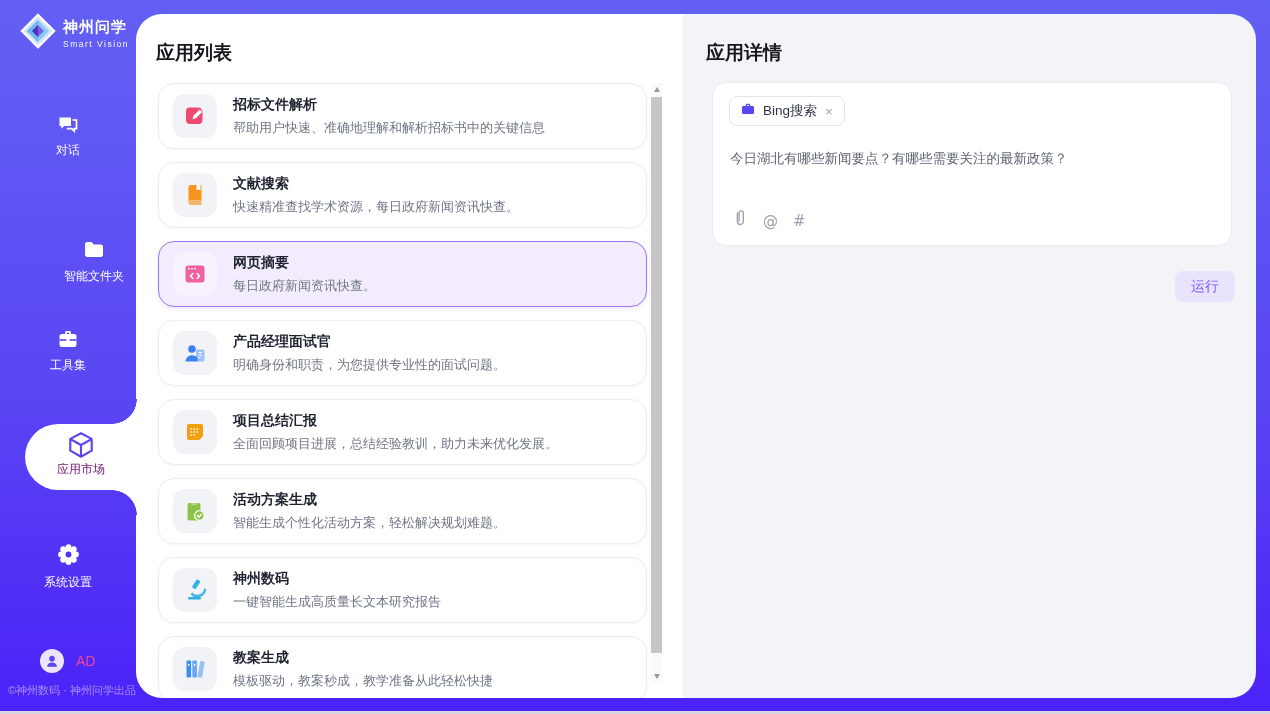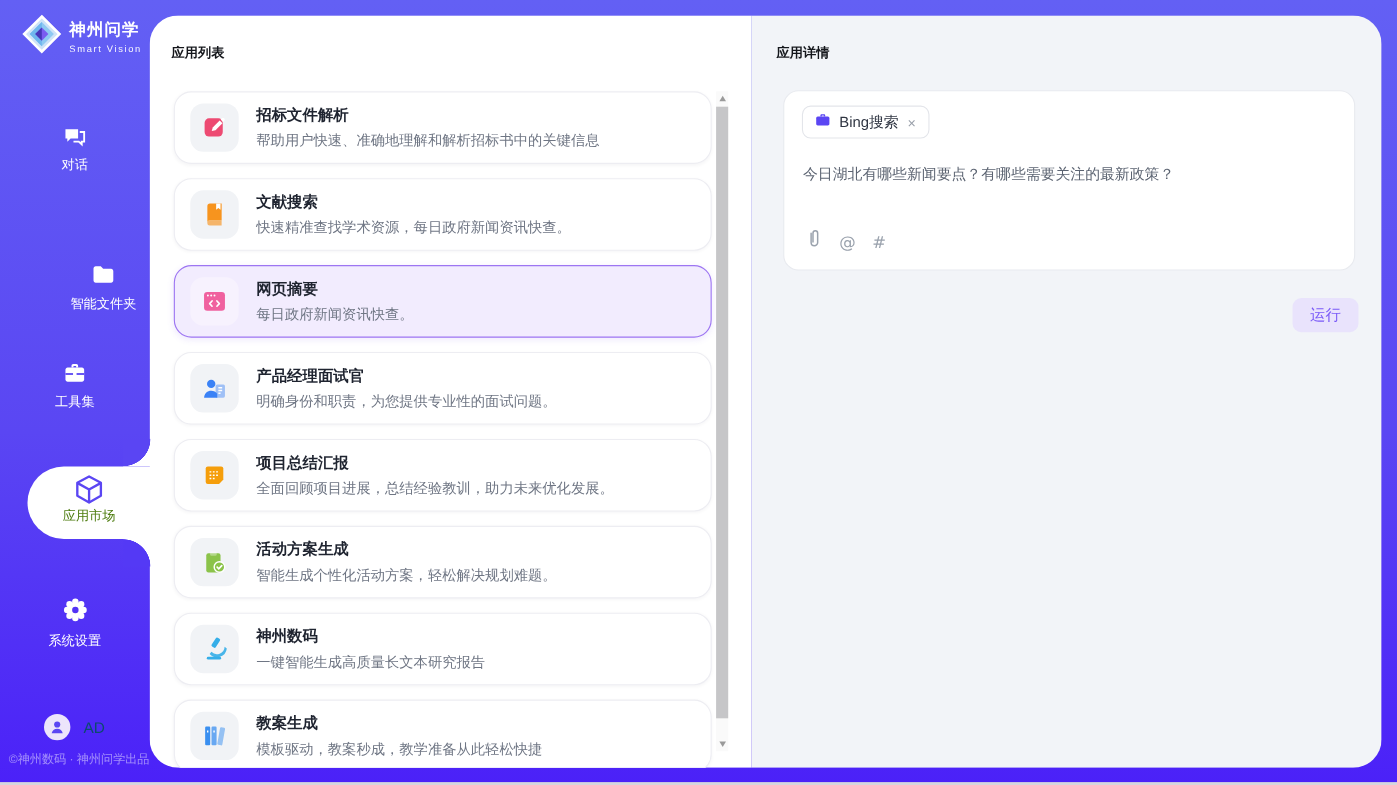--- a/index.html
+++ b/index.html
@@ -18,36 +18,36 @@
   .logo-sub { font-size:8.5px; letter-spacing:1.5px; margin-top:2px; opacity:.95; }
   .nav-item { position:absolute; left:0; width:136px; text-align:center; cursor:pointer; }
   .nav-item svg { display:block; margin:0 auto; }
   .nav-label { display:block; margin-top:6px; font-size:12px; color:#fff; }
   .nav-label.u { text-underline-offset:2px; }
   .nav-0 { top:112px; } .nav-1 { top:238px;margin-left:26px; } .nav-2 { top:327px; } .nav-4 { top:541px; }
 
   .tab-bubble { position:absolute; left:25px; top:424px; width:112px; height:66px;
     background:#fff; border-radius:33px 0 0 33px; text-align:center; padding-top:6px; cursor:pointer; }
   .tab-bubble svg { display:block; margin:0 auto; }
-  .tab-bubble .nav-label { color:#4d7c0f; margin-top:1px; }
+  .tab-bubble .nav-label { color:#701a75; margin-top:1px; }
   .fillet { position:absolute; left:112px; width:25px; height:25px; z-index:2; }
   .fillet.top { top:399px; background:radial-gradient(circle at 0 0, #5a45f3 24.5px, #fff 25px); }
   .fillet.bottom { top:490px; background:radial-gradient(circle at 0 100%, #5439f5 24.5px, #fff 25px); }
 
   .user-row { position:absolute; left:40px; top:649px; display:flex; align-items:center; gap:12px; }
   .avatar { width:24px; height:24px; border-radius:50%; background:#ece5fb; display:flex; align-items:center; justify-content:center; }
-  .user-name { font-size:14px; color:#0c4a6e; }
+  .user-name { font-size:14px; color:#ec4899; }
   .copyright { position:absolute; left:8px; top:683px; font-size:11px; color:rgba(255,255,255,.48); white-space:nowrap; }
 
   
   .content { position:absolute; left:136px; top:14px; width:1120px; height:684px;
     border-radius:26px; overflow:hidden; display:flex; }
   .list-panel { position:relative; width:547px; height:100%; background:#fff; }
   .detail-panel { position:relative; flex:1; height:100%; background:#f2f4f8; }
-  .panel-title { position:absolute; top:26px; font-size:12px; font-weight:bold; color:#15171c; }
+  .panel-title { position:absolute; top:26px; font-size:19px; font-weight:bold; color:#15171c; }
   .list-panel .panel-title { left:20px; }
   .detail-panel .panel-title { left:23px; }
 
   
   .cards { position:absolute; left:22px; top:69px; width:489px; display:flex; flex-direction:column; gap:13px; }
   .card { height:66px; background:#fff; border:1px solid #ededf2; border-radius:16px;
     box-shadow:0 1px 3px rgba(30,30,60,.04); display:flex; align-items:center; padding:0 14px; gap:16px; cursor:pointer; }
   .card.selected { background:#f2ecfe; border:1.5px solid #9d75f2; box-shadow:0 2px 6px rgba(120,80,240,.12); }
   .tile { width:44px; height:44px; border-radius:12px; background:#f1f3f6; flex:0 0 auto;
     display:flex; align-items:center; justify-content:center; }

